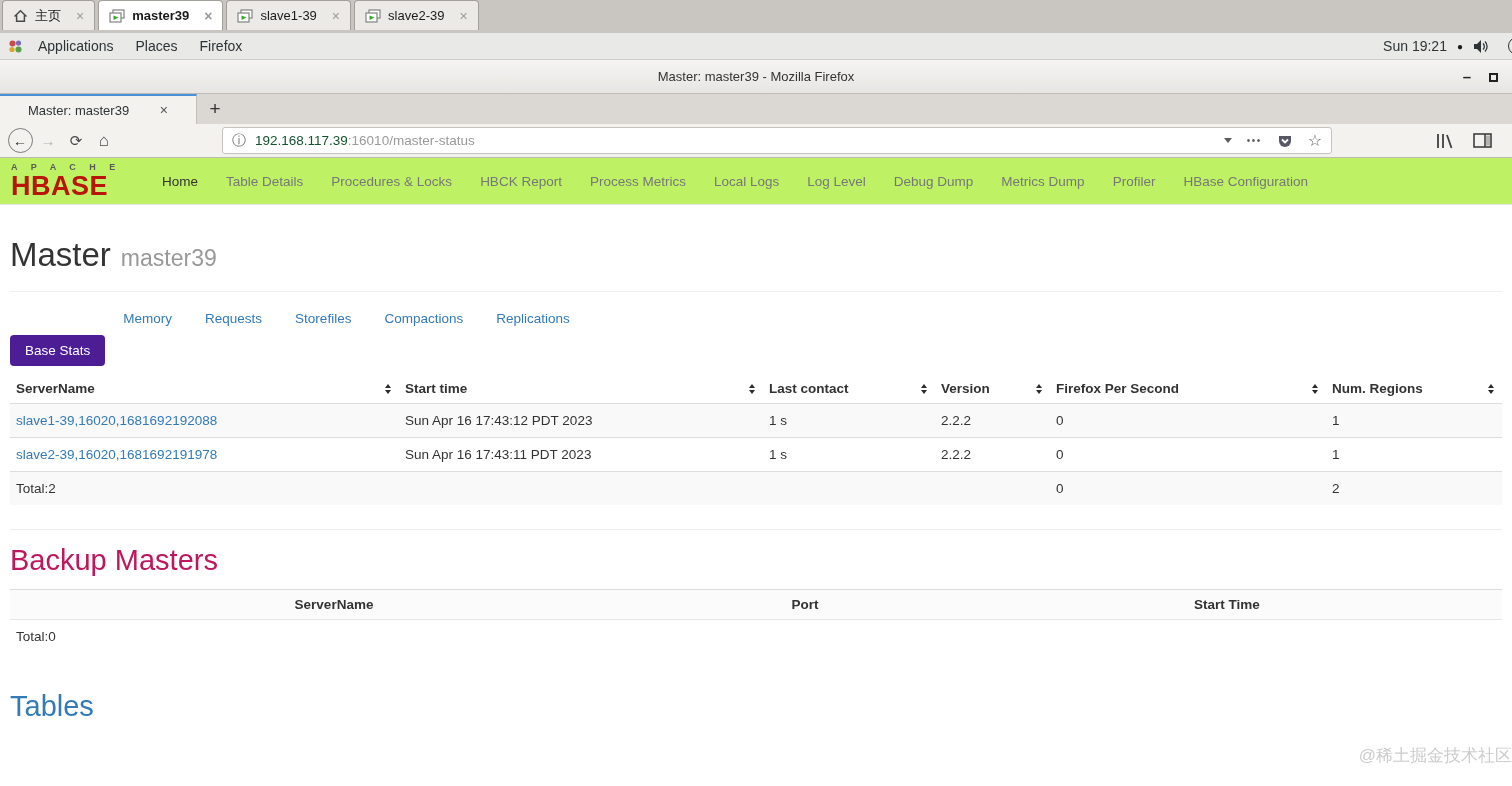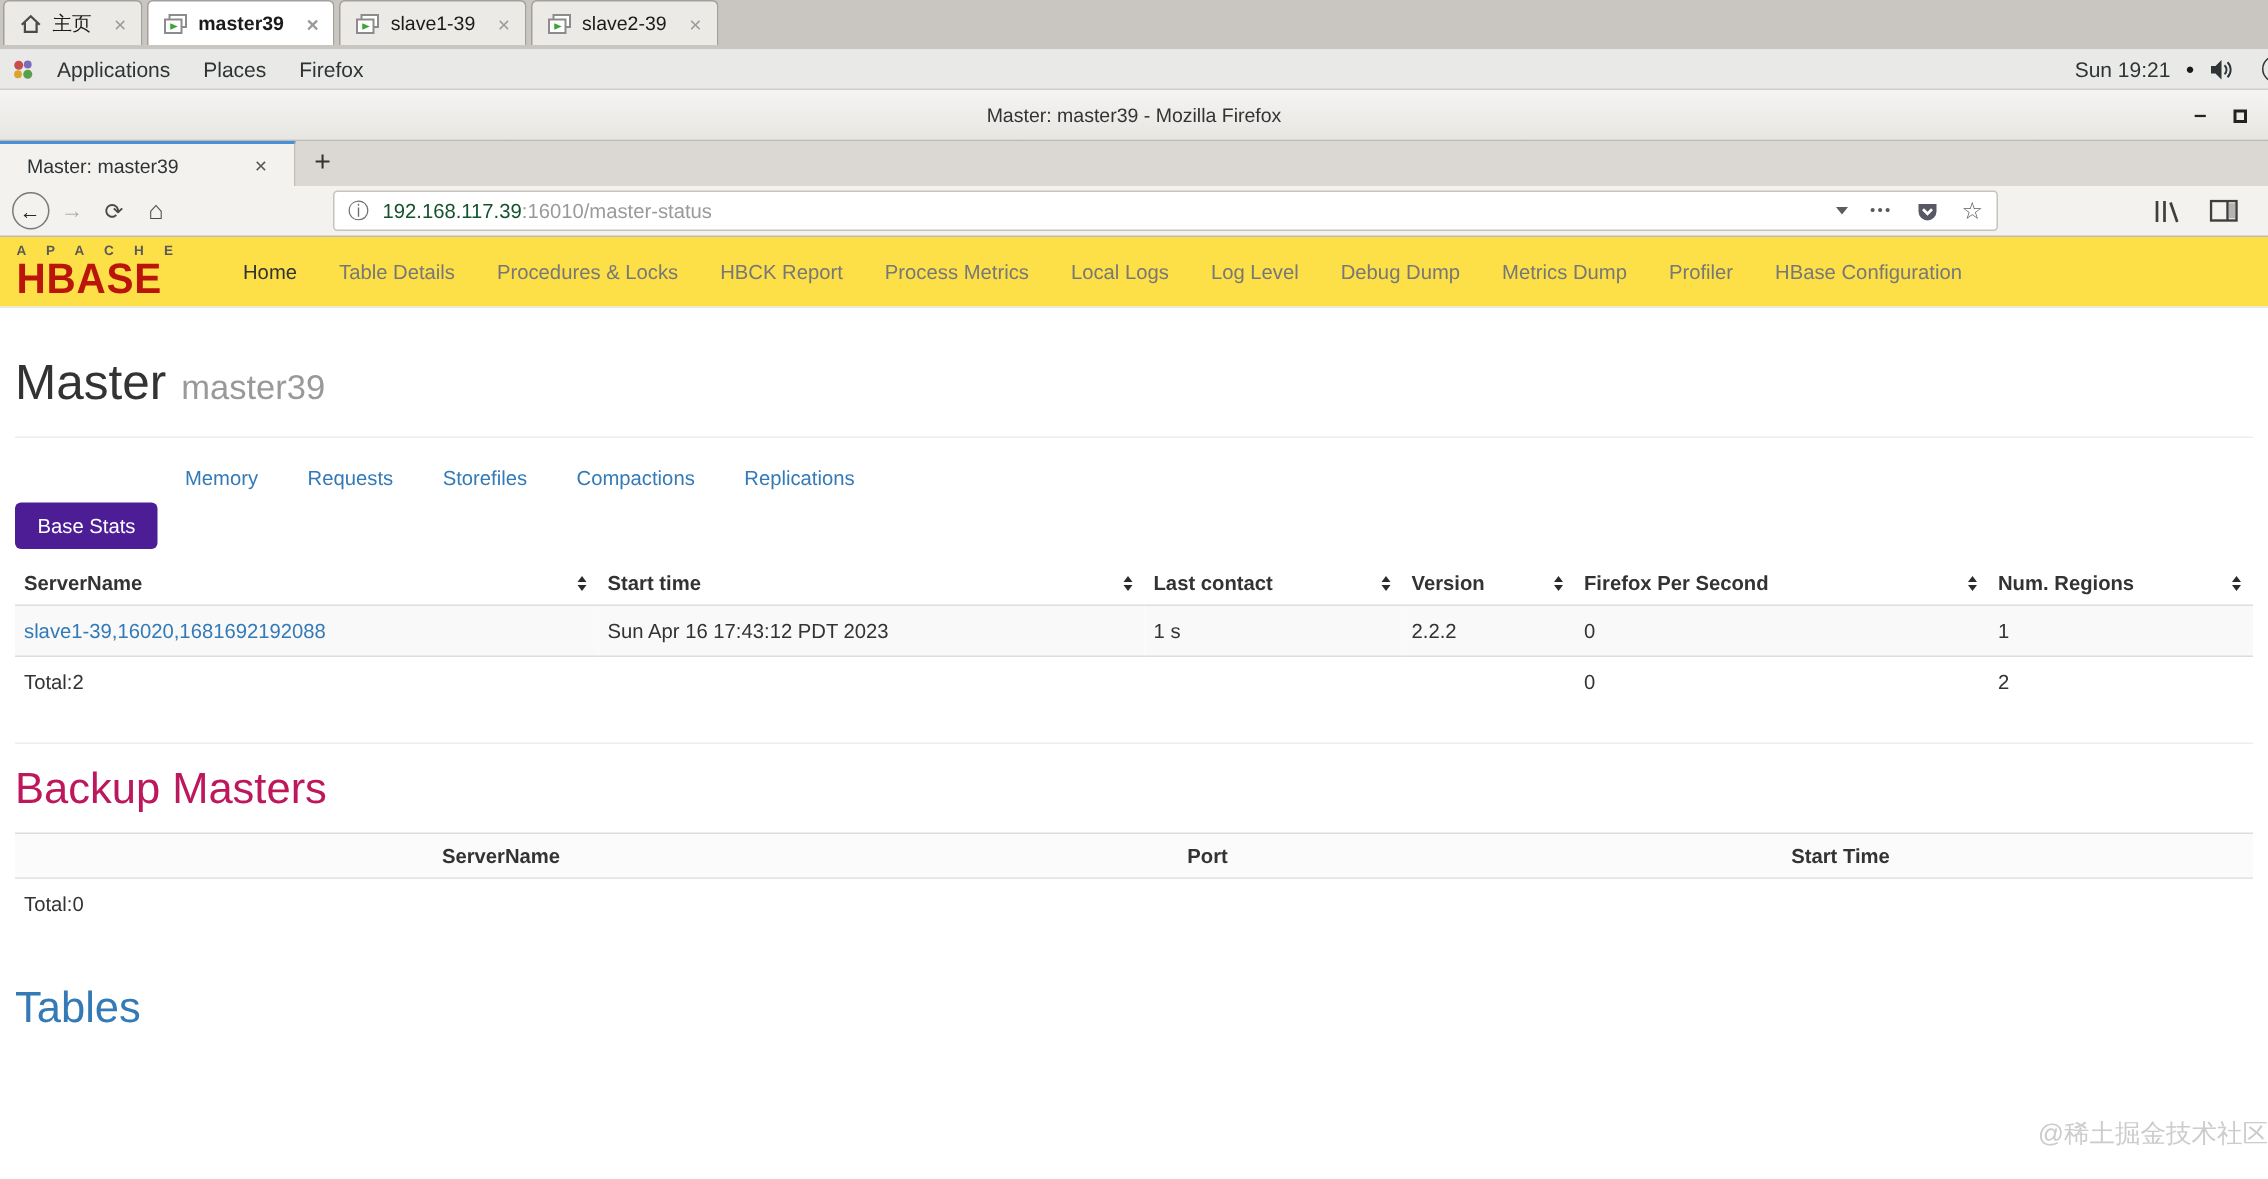--- a/index.html
+++ b/index.html
@@ -26,21 +26,21 @@
   
   .ff-titlebar { height:34px; background:linear-gradient(#f5f4f2,#e8e6e3); border-bottom:1px solid #bfbcb8;
     display:flex; align-items:center; justify-content:center; font-size:13px; color:#333; position:relative; }
   .win-btns { position:absolute; right:14px; top:0; height:34px; display:flex; align-items:center; gap:18px; }
   .win-min { font-size:15px; color:#222; font-weight:bold; line-height:10px; }
   .win-max { width:9px; height:9px; border:2px solid #222; display:inline-block; }
 
   
   .ff-tabstrip { height:30px; background:#dbd8d4; display:flex; align-items:stretch; }
   .ff-tab { width:197px; background:#f3f2ef; border-top:2px solid #4a90d9; border-right:1px solid #c2bfba;
-    display:flex; align-items:center; padding:0 18px; font-size:13px; color:#2e3436; }
+    display:flex; align-items:center; padding:0 28px; font-size:13px; color:#2e3436; }
   .ff-tab .tab-label { flex:1; white-space:nowrap; overflow:hidden; }
   .ff-tab .tab-close { color:#555; font-size:14px; }
   .ff-newtab { width:36px; display:flex; align-items:center; justify-content:center; font-size:19px; color:#333; }
 
   
   .ff-toolbar { height:34px; background:#f3f2ef; border-bottom:1px solid #bdbab6;
     display:flex; align-items:center; padding:0 6px; }
   .nav-btn { width:28px; height:28px; display:flex; align-items:center; justify-content:center;
     font-size:15px; color:#4a4a4a; }
   .back-circle { width:25px; height:25px; border:1.5px solid #7a7a7a; border-radius:50%;
@@ -52,21 +52,21 @@
   .url-host { color:#14532d; }
   .url-path { color:#9a9a9a; }
   .url-actions { margin-left:auto; display:flex; align-items:center; gap:15px; }
   .chev { width:0; height:0; border-left:4.5px solid transparent; border-right:4.5px solid transparent;
     border-top:5px solid #5c5c5c; }
   .dots { color:#5c5c5c; font-size:10px; letter-spacing:1.5px; }
   .star { color:#5c5c5c; font-size:16px; }
   .toolbar-right { margin-left:auto; display:flex; align-items:center; gap:20px; padding-right:14px; }
 
   
-  .hbase-navbar { height:47px; background:#fde047; border-bottom:1px solid #e7e7e7;
+  .hbase-navbar { height:47px; background:#bef264; border-bottom:1px solid #e7e7e7;
     display:flex; align-items:center; }
   .hbase-logo { width:148px; padding-left:11px; line-height:1; }
   .logo-top { font-size:9px; font-weight:bold; letter-spacing:5.5px; color:#5a5a5a; display:block; margin-bottom:1px;}
   .logo-main { font-size:27px; font-weight:900; color:#b9150b; letter-spacing:0.5px; display:block;
     transform:scaleY(1.05); }
   .hnav { display:flex; align-items:center; font-size:13.5px; color:#777; height:100%; }
   .hnav-item { padding:0 14px; display:flex; align-items:center; height:100%; }
   .hnav-item.active { color:#333; }
 
   
@@ -344,20 +344,28 @@
     <tbody>
       <tr>
         <td><a class="srv-link" href="#">slave1-39,16020,1681692192088</a></td>
         <td>Sun Apr 16 17:43:12 PDT 2023</td>
         <td>1 s</td>
         <td>2.2.2</td>
         <td>0</td>
         <td>1</td>
       </tr>
       <tr>
+        <td><a class="srv-link" href="#">slave2-39,16020,1681692191978</a></td>
+        <td>Sun Apr 16 17:43:11 PDT 2023</td>
+        <td>1 s</td>
+        <td>2.2.2</td>
+        <td>0</td>
+        <td>1</td>
+      </tr>
+      <tr>
         <td>Total:2</td>
         <td></td>
         <td></td>
         <td></td>
         <td>0</td>
         <td>2</td>
       </tr>
     </tbody>
   </table>
 

